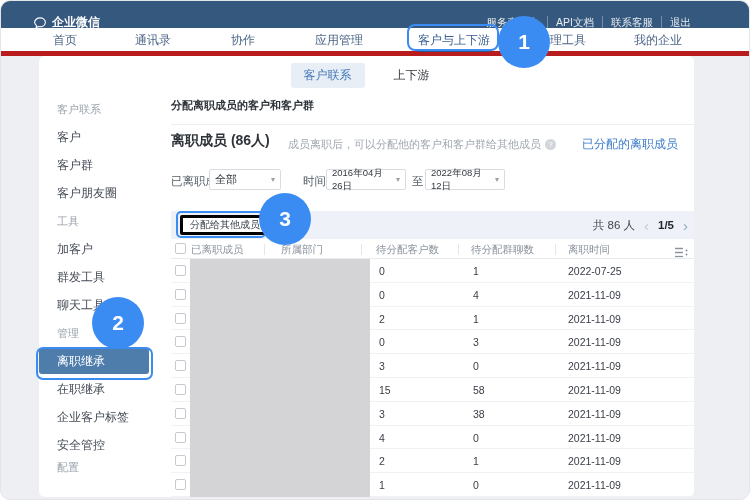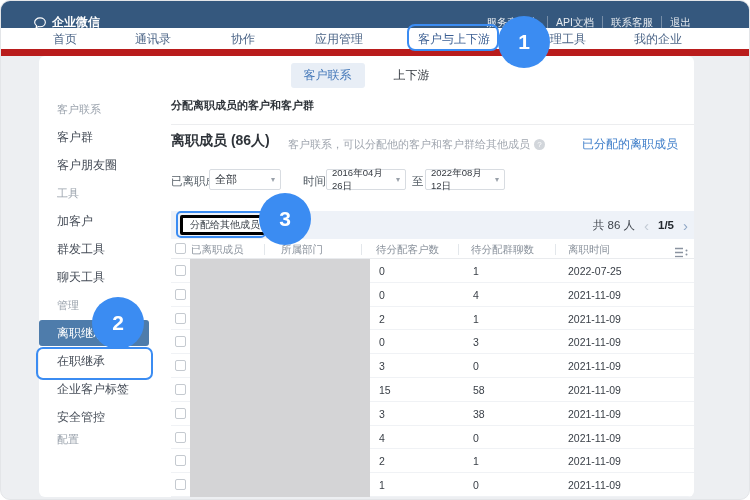--- a/index.html
+++ b/index.html
@@ -11,21 +11,21 @@
   
   .topbar { position:absolute; left:0; top:0; width:750px; height:27px; background:#35587E;
             display:flex; align-items:center; justify-content:space-between; padding:16px 52px 0 32px; }
   .logo { display:flex; align-items:center; gap:5px; color:#fff; font-size:12px; font-weight:bold; }
   .toplinks { display:flex; align-items:center; }
   .toplinks .tlink { color:rgba(255,255,255,.88); font-size:10.5px; padding:0 8px; cursor:pointer; }
   .toplinks .tlink + .tlink { border-left:1px solid rgba(255,255,255,.32); }
 
   
   .navbar { position:absolute; left:0; top:27px; width:750px; height:28px; background:#fff;
-            border-bottom:7px solid #b91c1c; display:flex; align-items:center; padding-left:52px;
+            border-bottom:5px solid #b91c1c; display:flex; align-items:center; padding-left:52px;
             font-size:12px; color:#4C6587; }
   .nav-item { position:relative; height:28px; line-height:28px; cursor:pointer; white-space:nowrap; }
   .nav-item.m0{margin-right:58px}.nav-item.m1{margin-right:60px}.nav-item.m2{margin-right:60px}
   .nav-item.m3{margin-right:55px}.nav-item.m4{margin-right:48px}.nav-item.m5{margin-right:48px}
   .nav-item.active { color:#3A5E92; }
   .nav-underline { position:absolute; left:0; right:0; bottom:2px; height:2px; background:#2F548C; }
 
   
   .card { position:absolute; left:38px; top:55px; width:655px; height:441px; background:#fff;
           border-radius:6px; overflow:hidden; }
@@ -143,20 +143,21 @@
 
   <div class="card">
 
     <div class="tabs">
       <div class="tab active">客户联系</div>
       <div class="tab">上下游</div>
     </div>
 
     <div class="sidebar">
       <div class="side-entry side-header">客户联系</div>
+      <div class="side-entry">客户</div>
       <div class="side-entry">客户群</div>
       <div class="side-entry">客户朋友圈</div>
       <div class="side-entry side-header">工具</div>
       <div class="side-entry">加客户</div>
       <div class="side-entry">群发工具</div>
       <div class="side-entry">聊天工具</div>
       <div class="side-entry side-header">管理</div>
       <div class="side-entry selected">
         <div class="selbar">离职继承</div>
       </div>
@@ -165,21 +166,21 @@
       <div class="side-entry">安全管控</div>
       <div class="side-entry side-header clipped">配置</div>
     </div>
 
     <div class="main">
       <div class="page-title">分配离职成员的客户和客户群</div>
       <div class="divider"></div>
 
       <div class="section-title">离职成员 (86人)</div>
       <div class="section-desc">
-        <span>客户联系，可以分配他的客户和客户群给其他成员</span>
+        <span>成员离职后，可以分配他的客户和客户群给其他成员</span>
         <span class="info-dot">?</span>
       </div>
       <div class="assigned-link">已分配的离职成员</div>
 
       <div class="flabel lbl-member">已离职成员：</div>
       <div class="select sel-member">
         <span>全部</span>
         <span class="caret">▾</span>
       </div>
       <div class="flabel lbl-time">时间：</div>

